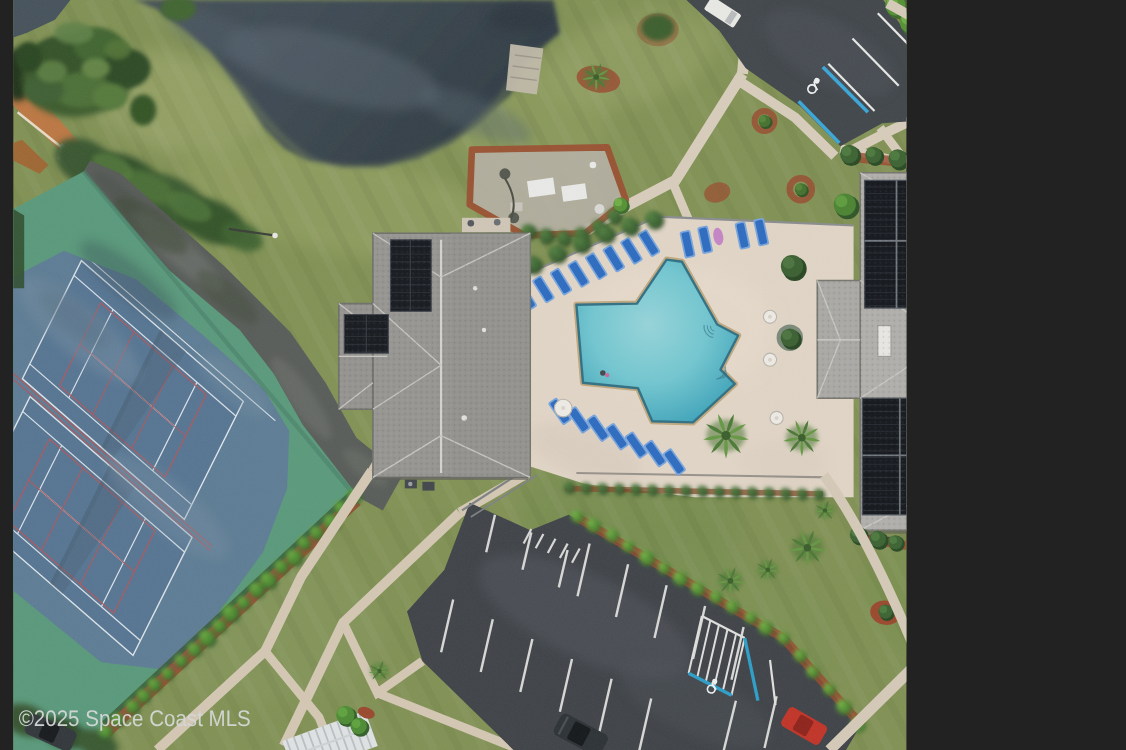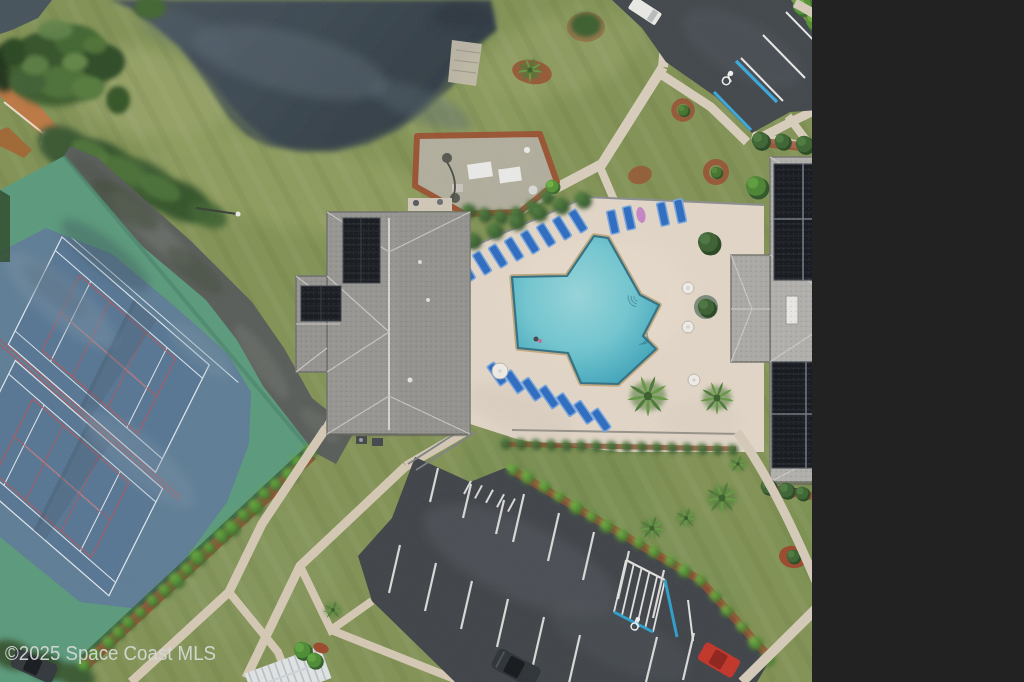--- a/index.html
+++ b/index.html
@@ -1,12 +1,12 @@
 <!DOCTYPE html>
-<html><head><meta charset="utf-8"><style>html,body{margin:0;padding:0;background:#222;}#scene{width:812px;height:682px;position:relative;overflow:hidden;font-family:"Liberation Sans",sans-serif;}</style></head><body>
+<html><head><meta charset="utf-8"><style>html,body{margin:0;padding:0;background:#222;}#scene{width:812px;height:682px;position:relative;overflow:hidden;font-family:"Liberation Sans",sans-serif;padding-left:12px;}</style></head><body>
 <div id="scene">
 <svg width="1024" height="682" viewBox="0 0 1024 682">
 <defs>
         <filter id="b2" x="-40%" y="-40%" width="180%" height="180%">
           <feGaussianBlur stdDeviation="2"></feGaussianBlur>
         </filter>
         <filter id="b3" x="-40%" y="-40%" width="180%" height="180%">
           <feGaussianBlur stdDeviation="3"></feGaussianBlur>
         </filter>
         <filter id="b5" x="-60%" y="-60%" width="220%" height="220%">

